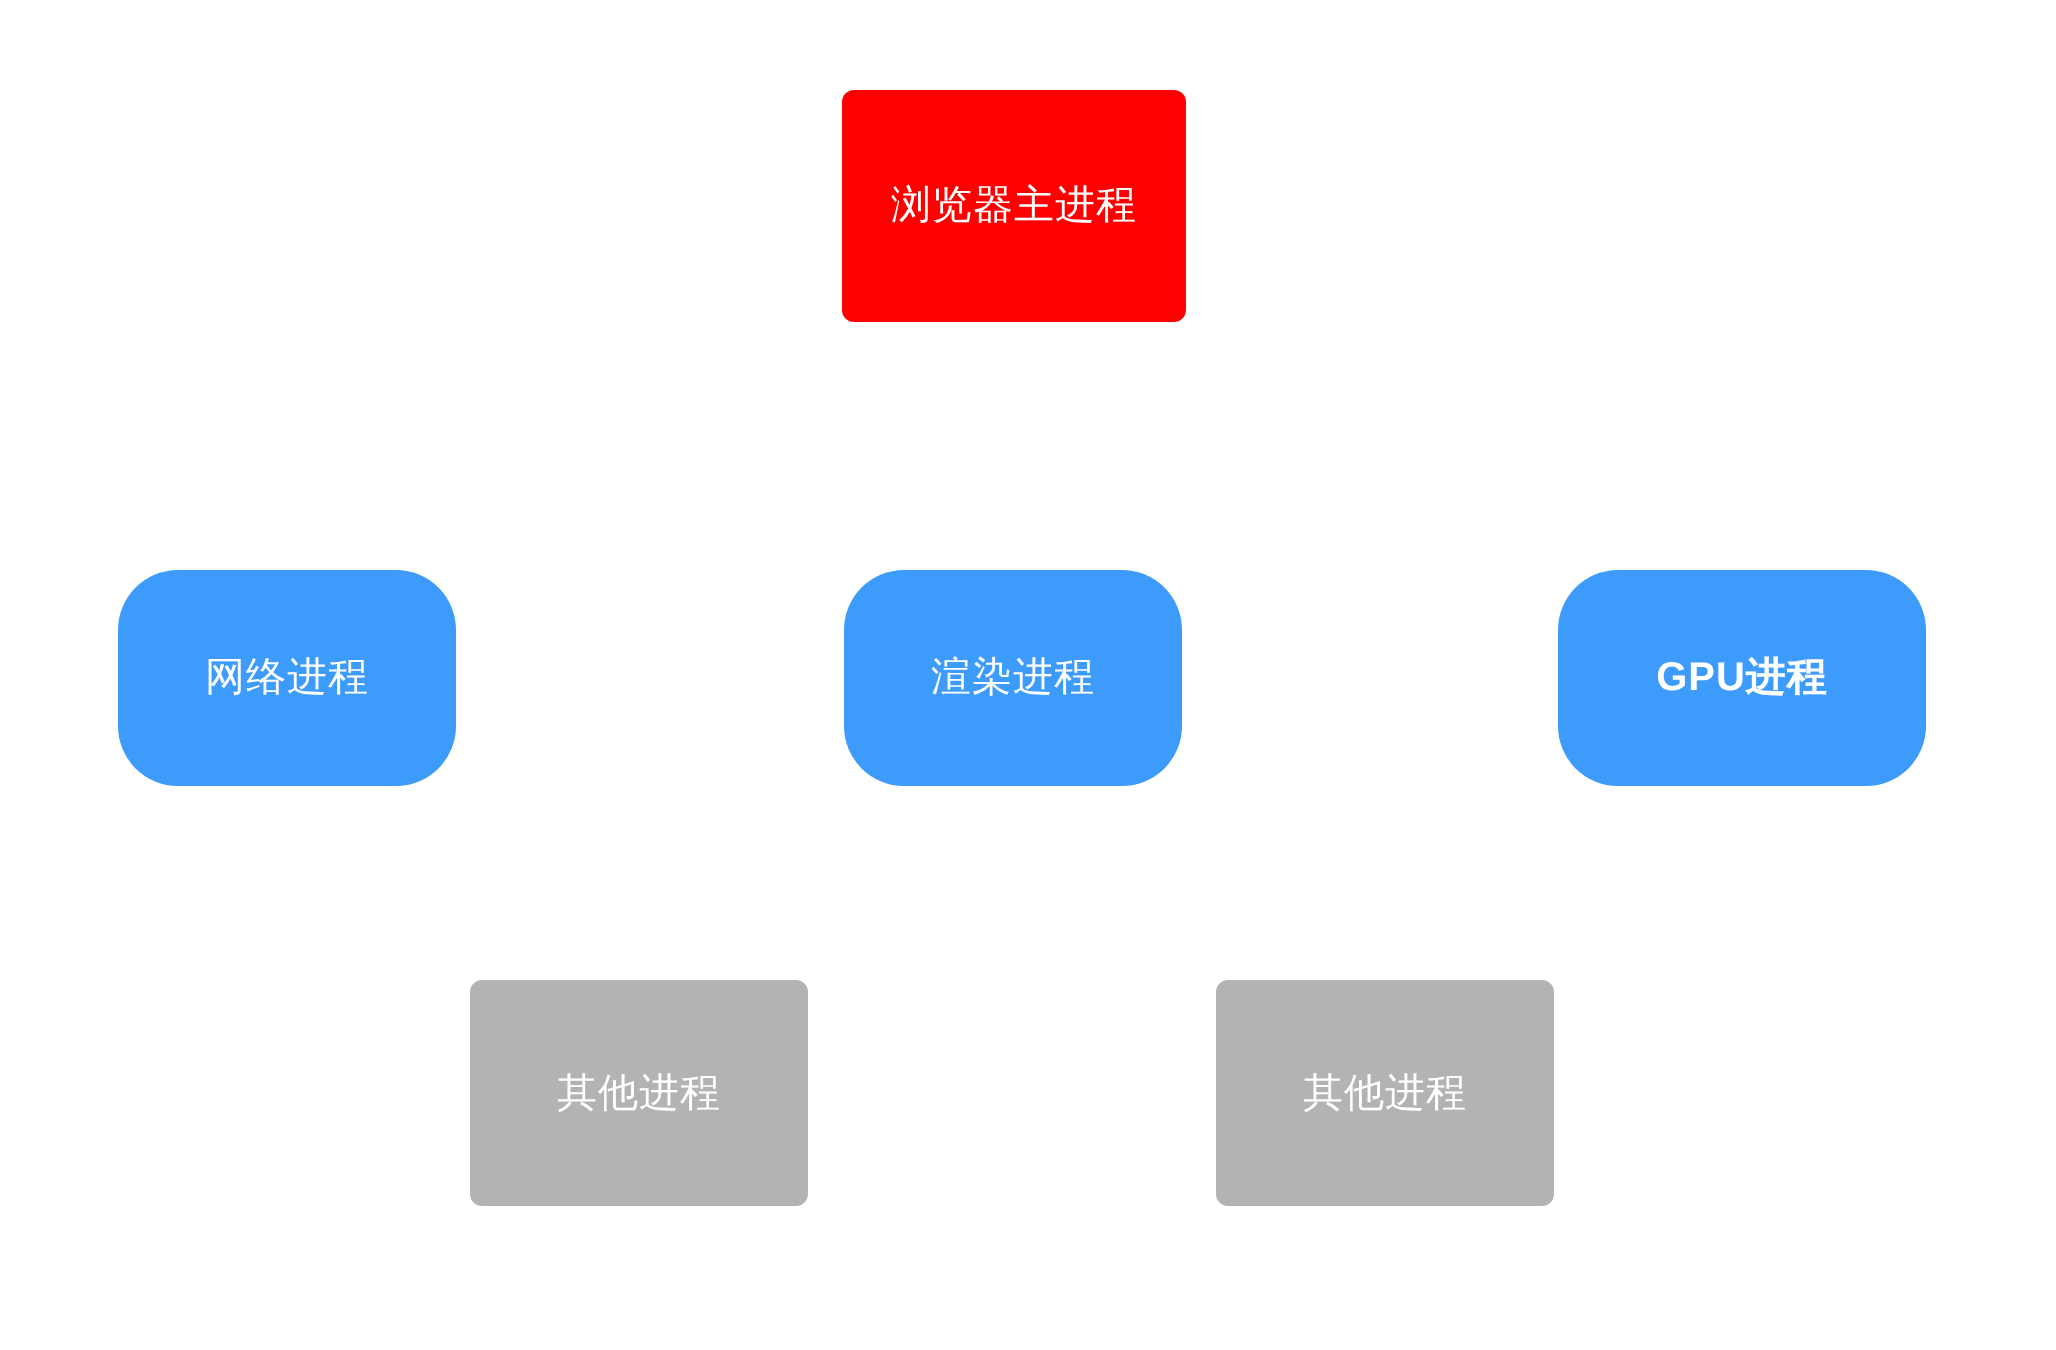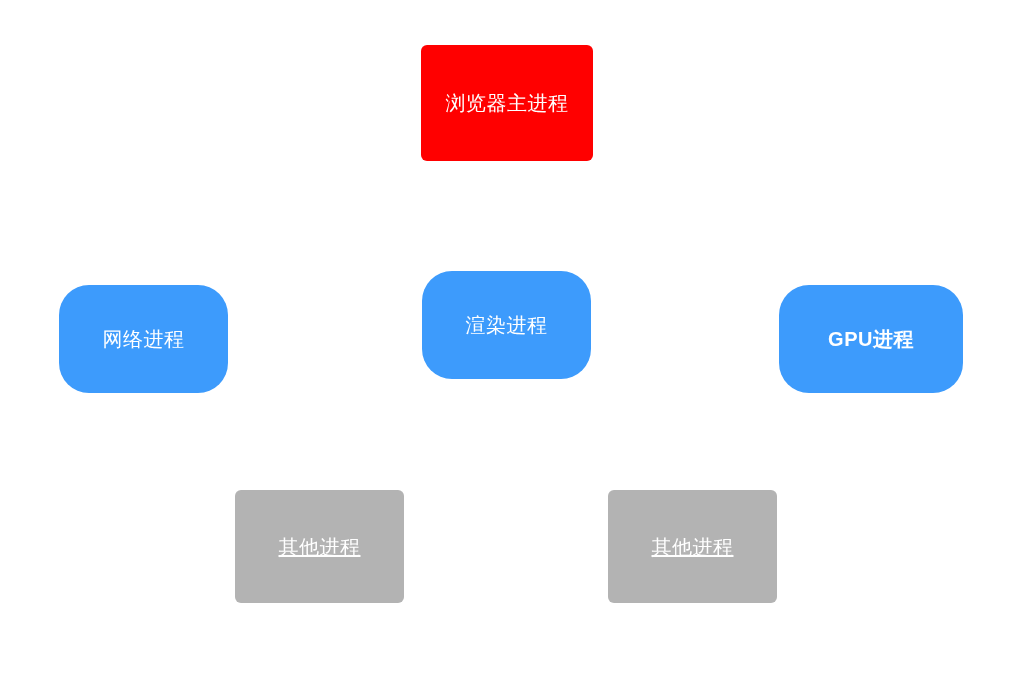--- a/index.html
+++ b/index.html
@@ -35,36 +35,36 @@
     user-select: none;
   }
   .node-label {
     display: block;
     padding: 0 6px;
     white-space: nowrap;
   }
   
   .node--primary   { background: #ff0000; }
   .node--process   { background: #3d9bfc; border-radius: 30px; }
-  .node--secondary { background: #b3b3b3; text-decoration: underline; }
+  .node--secondary { background: #b3b3b3; }
 </style>
 </head>
 <body>
 
 <div id="diagram-canvas" style="width: 1028px; height: 675px; background: rgb(255, 255, 255);">
 
   <div class="node node--primary" style="left: 421px; top: 45px; width: 172px; height: 116px; background: rgb(255, 0, 0); color: rgb(255, 255, 255);">
     <span class="node-label">浏览器主进程</span>
   </div>
 
   <div class="node node--process" style="left: 59px; top: 285px; width: 169px; height: 108px; background: rgb(61, 155, 252); color: rgb(255, 255, 255);">
     <span class="node-label">网络进程</span>
   </div>
 
-  <div class="node node--process" style="left: 422px; top: 271px; width: 169px; height: 108px; background: rgb(61, 155, 252); color: rgb(255, 255, 255);">
+  <div class="node node--process" style="left: 422px; top: 285px; width: 169px; height: 108px; background: rgb(61, 155, 252); color: rgb(255, 255, 255);">
     <span class="node-label">渲染进程</span>
   </div>
 
   <div class="node node--process" style="left: 779px; top: 285px; width: 184px; height: 108px; background: rgb(61, 155, 252); color: rgb(255, 255, 255); font-weight: bold;">
     <span class="node-label">GPU进程</span>
   </div>
 
   <div class="node node--secondary" style="left: 235px; top: 490px; width: 169px; height: 113px; background: rgb(179, 179, 179); color: rgb(255, 255, 255);">
     <span class="node-label">其他进程</span>
   </div>

